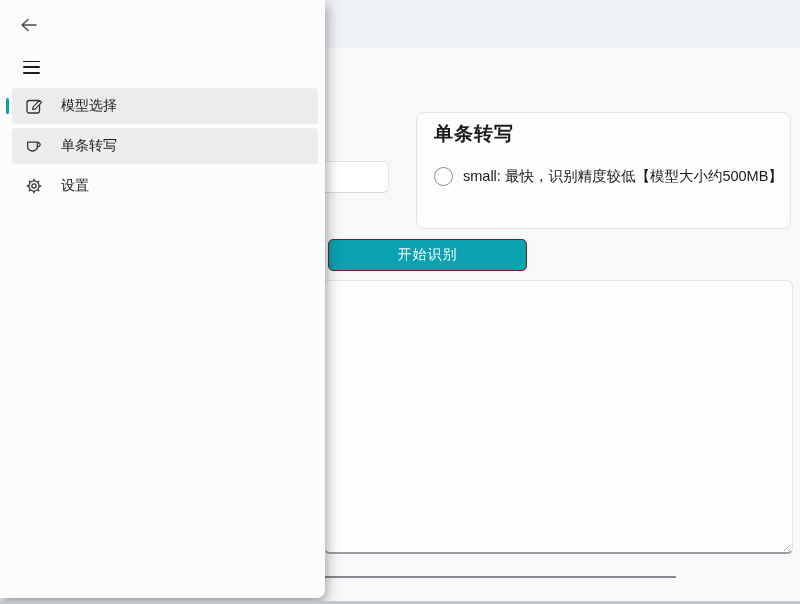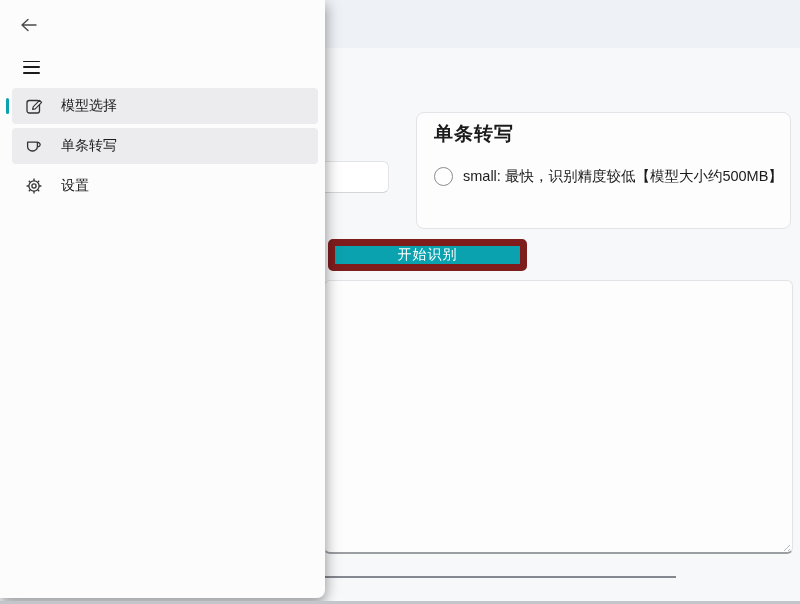--- a/index.html
+++ b/index.html
@@ -21,21 +21,21 @@
   .model-card { position:absolute; left:416px; top:112px; width:375px; height:117px;
     background:#fdfdfe; border:1px solid #e3e4e7; border-radius:8px; }
   .model-card-title { position:absolute; left:17px; top:8px; font-size:19px; font-weight:600; letter-spacing:1px; }
   .radio-row { position:absolute; left:17px; height:22px; display:flex; align-items:center; gap:10px; }
   .radio-row.r0 { top:52px; }
   .radio-row.r1 { top:83px; }
   .radio-circle { width:19px; height:19px; border-radius:50%; border:1px solid #8c8c8c; background:#fefefe; flex:0 0 auto; }
   .radio-label { font-size:14.5px; white-space:nowrap; }
 
   .start-button { position:absolute; left:328px; top:239px; width:199px; height:32px;
-    background:#0aa2ae; border:7px solid #7f1d1d; border-radius:5px;
+    background:#0aa2ae; border:1px solid #7f1d1d; border-radius:5px;
     display:flex; align-items:center; justify-content:center;
     color:#ffffff; font-size:14px; letter-spacing:1px; cursor:default; }
 
   .output-box { position:absolute; left:324px; top:280px; width:469px; height:274px;
     background:#fdfdfe; border:1px solid #e2e3e6; border-bottom:2px solid #9a9da2; border-radius:6px; }
   .resize-grip { position:absolute; right:2px; bottom:1px; width:9px; height:9px;
     background:repeating-linear-gradient(135deg, transparent 0 2px, #b9bcc0 2px 3px);
     clip-path:polygon(100% 0, 100% 100%, 0 100%); }
 
   .progress-line { position:absolute; left:325px; top:576px; width:351px; height:2px; background:#85888e; }

